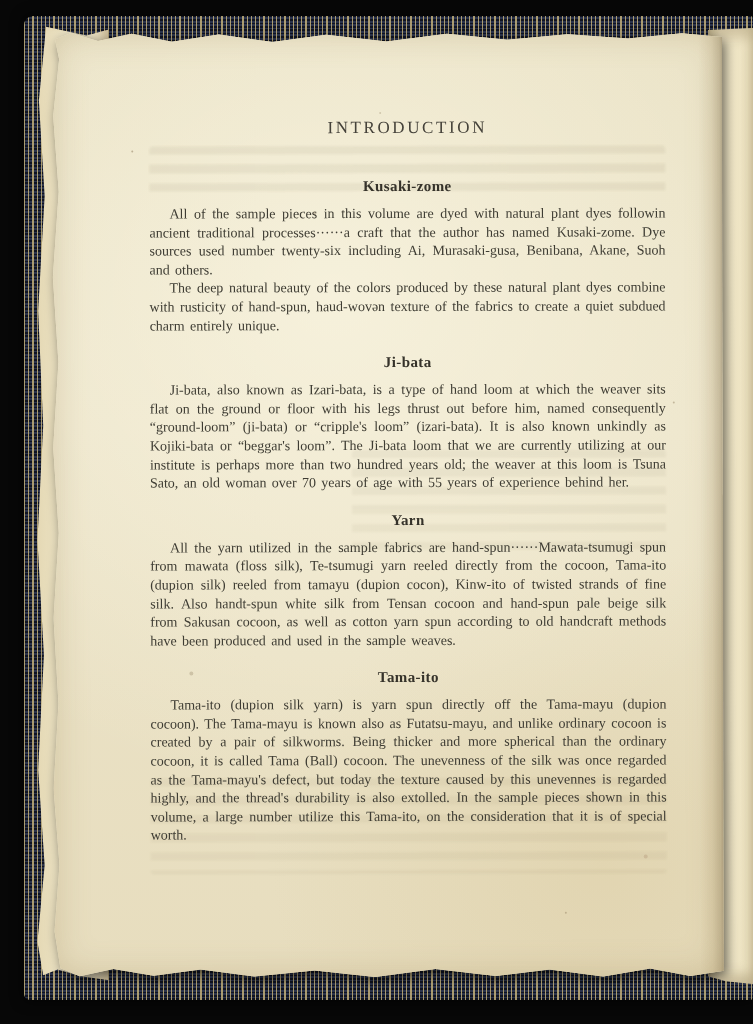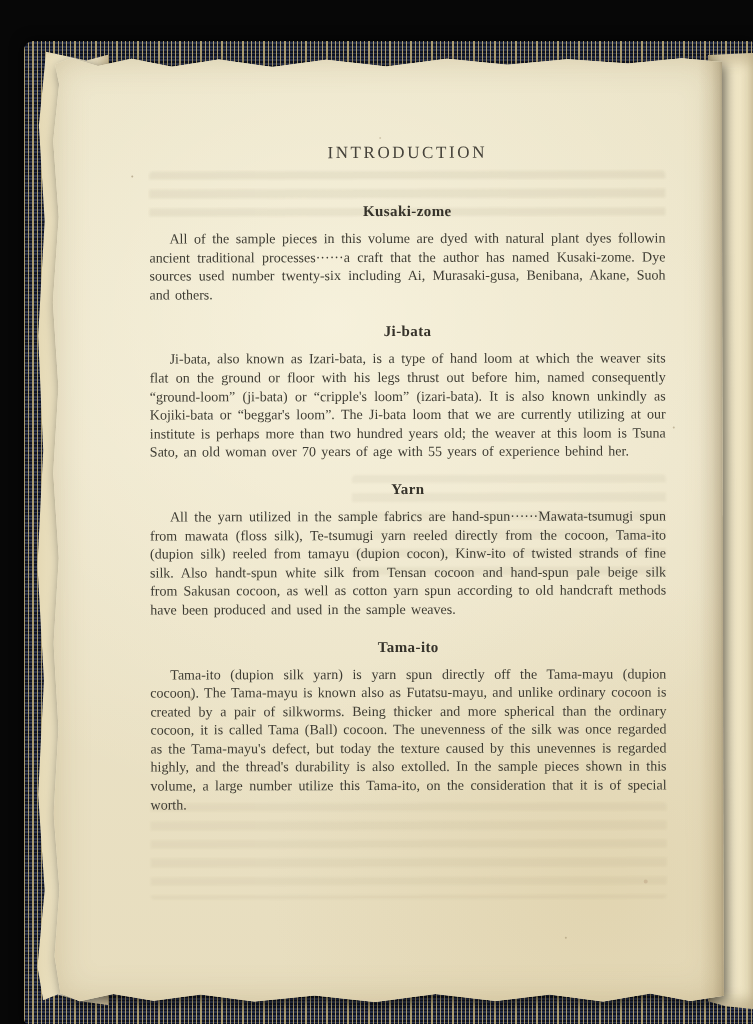--- a/index.html
+++ b/index.html
@@ -25,21 +25,20 @@
   
   .book{
     position:absolute;
     left:24px;top:16px;width:729px;height:984px;
     background-color:var(--binding-navy);
     background-image:
       repeating-linear-gradient(90deg, rgba(195,176,122,.85) 0 1.3px, rgba(29,36,56,0) 1.3px 4.2px),
       repeating-linear-gradient(0deg, rgba(14,18,30,.9) 0 1.6px, rgba(62,72,104,.4) 1.6px 3.4px);
     border-radius:9px 3px 3px 6px;
     box-shadow:0 0 14px rgba(0,0,0,.8);
-    margin-top:25px;
   }
   
   .page-flap{
     position:absolute;
     left:12px;top:8px;width:72px;height:956px;
     background:linear-gradient(90deg,#e4d8b4 0,#efe6c8 45%,#e8dec0 100%);
     clip-path:polygon(14% 0.3%, 70% 1.2%, 100% 0.6%, 100% 100%, 62% 99.6%, 30% 98.9%,
       10% 99.5%, 2% 96%, 12% 88%, 3% 78%, 11% 66%, 2% 54%, 10% 42%, 3% 30%, 12% 18%, 4% 8%);
     box-shadow:inset -6px 0 10px rgba(140,115,70,.35);
   }
@@ -139,20 +138,21 @@
       <div class="ghost c"></div>
       <div class="specks"></div>
 
       <div class="text-block">
 
         <h1 class="title">INTRODUCTION</h1>
 
         <div class="section">
           <h2>Kusaki-zome</h2>
           <p>All of the sample pieces in this volume are dyed with natural plant dyes followin ancient traditional processes······a craft that the author has named Kusaki-zome. Dye sources used number twenty-six including Ai, Murasaki-gusa, Benibana, Akane, Suoh and others.</p>
+          <p>The deep natural beauty of the colors produced by these natural plant dyes combine with rusticity of hand-spun, haud-wovən texture of the fabrics to create a quiet subdued charm entirely unique.</p>
         </div>
 
         <div class="section">
           <h2>Ji-bata</h2>
           <p>Ji-bata, also known as Izari-bata, is a type of hand loom at which the weaver sits flat on the ground or floor with his legs thrust out before him, named consequently “ground-loom” (ji-bata) or “cripple's loom” (izari-bata). It is also known unkindly as Kojiki-bata or “beggar's loom”. The Ji-bata loom that we are currently utilizing at our institute is perhaps more than two hundred years old; the weaver at this loom is Tsuna Sato, an old woman over 70 years of age with 55 years of experience behind her.</p>
         </div>
 
         <div class="section">
           <h2>Yarn</h2>
           <p>All the yarn utilized in the sample fabrics are hand-spun······Mawata-tsumugi spun from mawata (floss silk), Te-tsumugi yarn reeled directly from the cocoon, Tama-ito (dupion silk) reeled from tamayu (dupion cocon), Kinw-ito of twisted strands of fine silk. Also handt-spun white silk from Tensan cocoon and hand-spun pale beige silk from Sakusan cocoon, as well as cotton yarn spun according to old handcraft methods have been produced and used in the sample weaves.</p>

